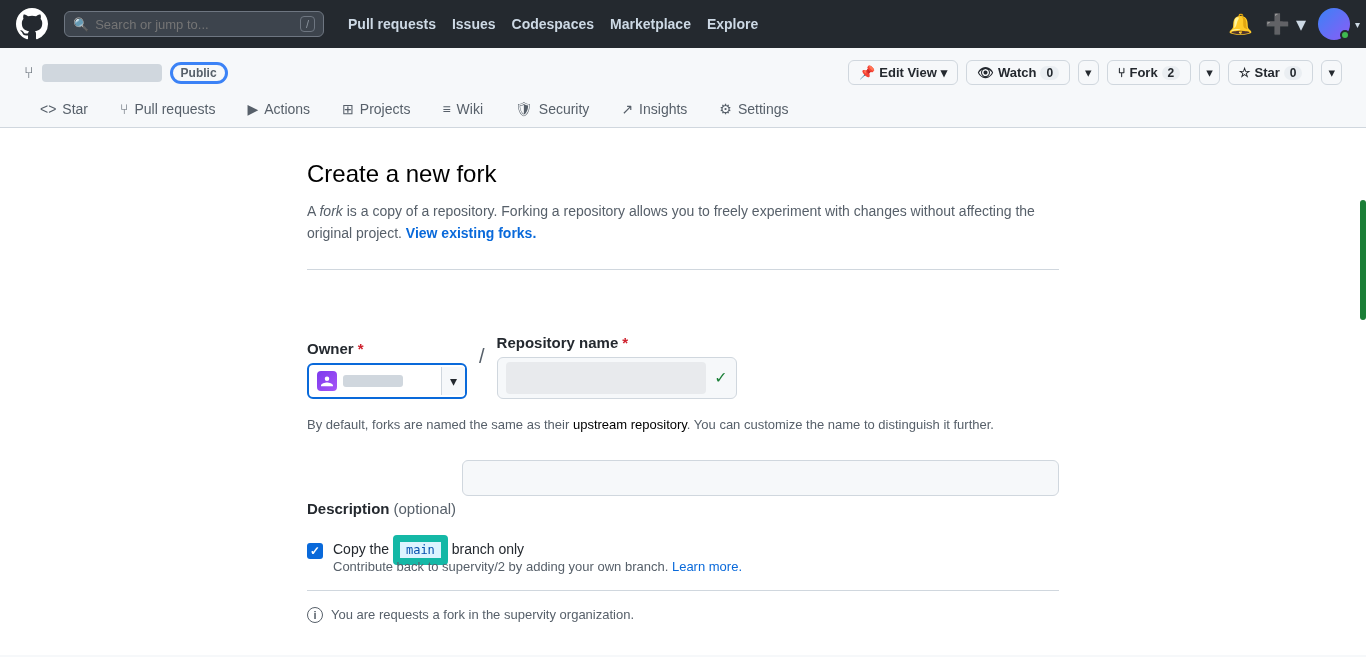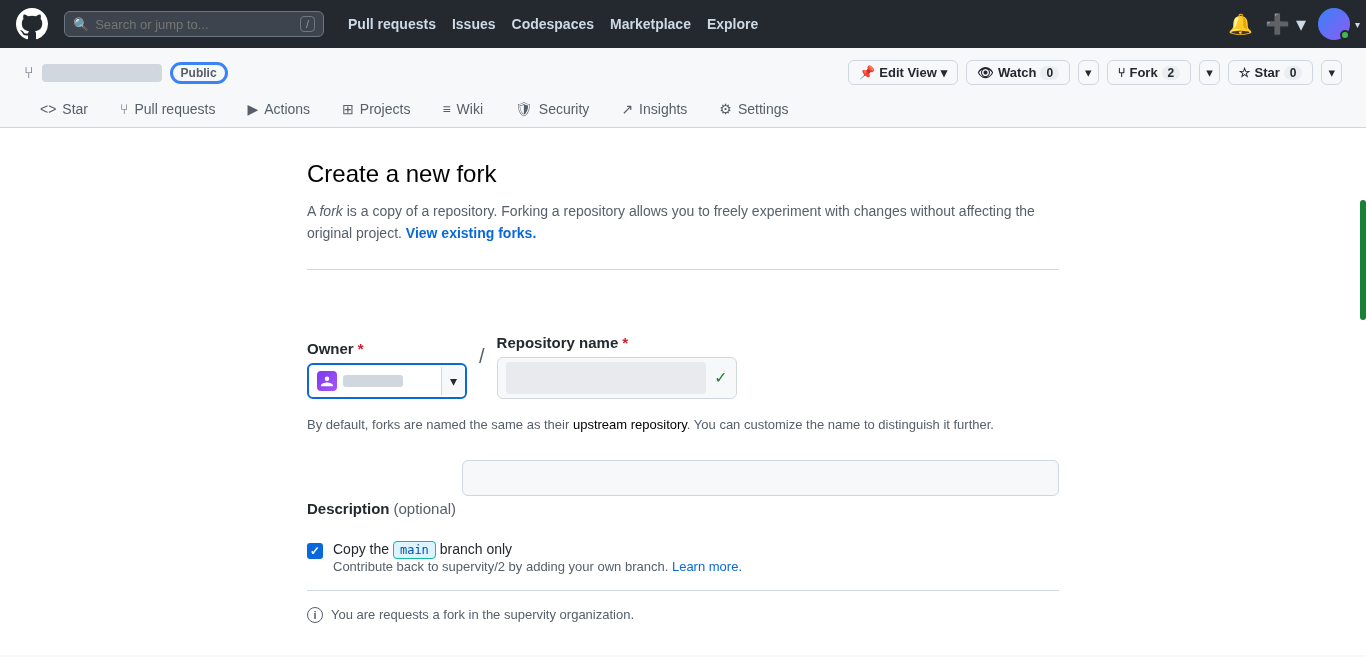--- a/index.html
+++ b/index.html
@@ -139,21 +139,21 @@
       height: 36px;
     }
 
     .checkbox-row { display: flex; align-items: flex-start; gap: 10px; margin-bottom: 16px; }
     .checkbox-blue {
       width: 16px; height: 16px; border-radius: 3px; background: #0969da; border: none; cursor: pointer; display: flex; align-items: center; justify-content: center; flex-shrink: 0; margin-top: 2px;
     }
     .checkbox-blue::after { content: "✓"; color: #fff; font-size: 12px; font-weight: bold; }
     .checkbox-label { font-size: 14px; color: #24292f; }
     .code-badge {
-      background: #ddf4ff; color: #0550ae; border: 1px solid #14b8a6; border-radius: 4px; padding: 1px 6px; font-family: monospace; font-size: 12px;
+      background: #ddf4ff; color: #0550ae; border: 7px solid #14b8a6; border-radius: 4px; padding: 1px 6px; font-family: monospace; font-size: 12px;
     }
     .checkbox-sublabel { font-size: 13px; color: #57606a; margin-top: 2px; }
     .checkbox-sublabel a { color: #0969da; text-decoration: none; }
 
     .info-row { display: flex; align-items: center; gap: 8px; font-size: 13px; color: #57606a; border-top: 1px solid #d0d7de; padding-top: 16px; }
     .info-icon { width: 16px; height: 16px; border-radius: 50%; border: 1.5px solid #57606a; display: flex; align-items: center; justify-content: center; font-size: 11px; font-weight: bold; color: #57606a; flex-shrink: 0; }
 
     
     .scrollbar-hint {
       position: fixed; right: 0; top: 200px;

